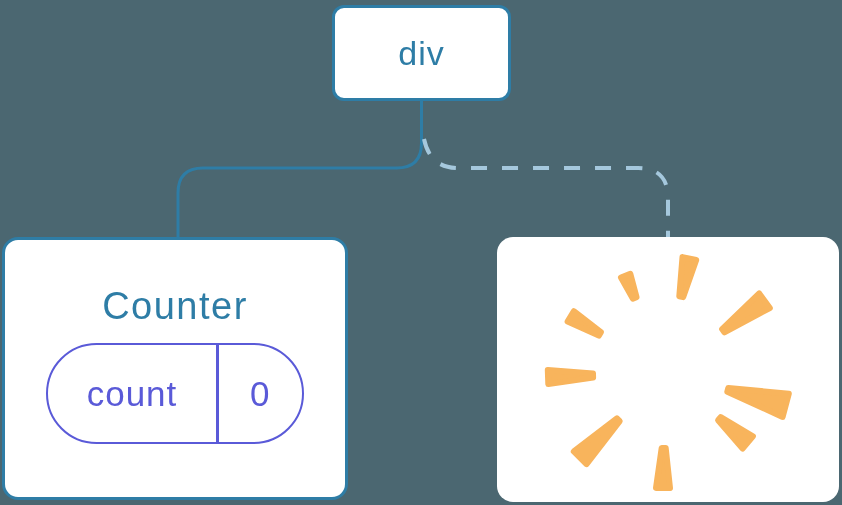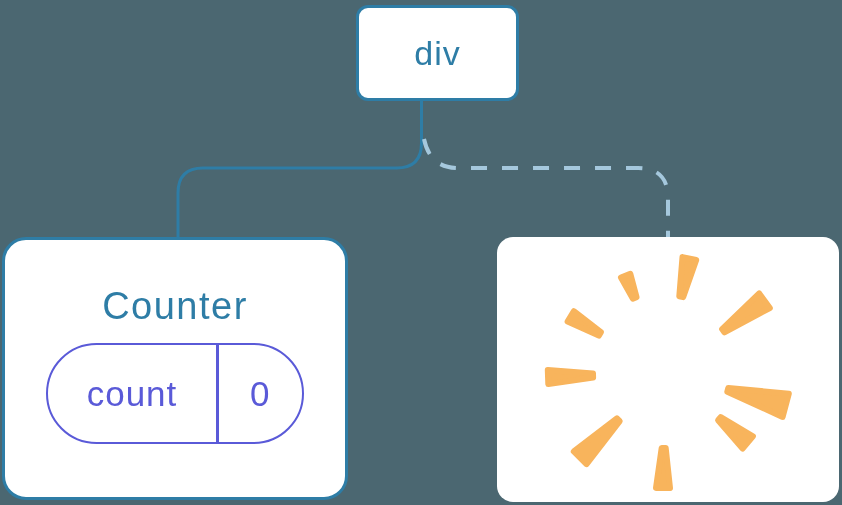--- a/index.html
+++ b/index.html
@@ -23,31 +23,31 @@
     stroke-width:4;
     stroke-dasharray:16 15;
     stroke-linecap:butt;
   }
   .node{
     position:absolute;
     background:var(--node-fill,#fff);
     box-sizing:border-box;
   }
   .node-root{
-    left:356px;top:5px;width:163px;height:96px;
+    left:332px;top:5px;width:179px;height:96px;
     border:3px solid var(--primary-blue,#2E7DA6);
     border-radius:12px;
     display:flex;align-items:center;justify-content:center;
     font-size:34px;font-weight:500;letter-spacing:1px;
     color:var(--primary-blue,#2E7DA6);
   }
   .node-counter{
     left:2px;top:237px;width:346px;height:263px;
     border:3px solid var(--primary-blue,#2E7DA6);
-    border-radius:24px;
+    border-radius:16px;
     display:flex;flex-direction:column;align-items:center;
   }
   .counter-title{
     margin-top:44px;
     font-size:38px;font-weight:500;letter-spacing:1.5px;
     color:var(--primary-blue,#2E7DA6);
     line-height:44px;
   }
   .state-pill{
     margin-top:15px;

